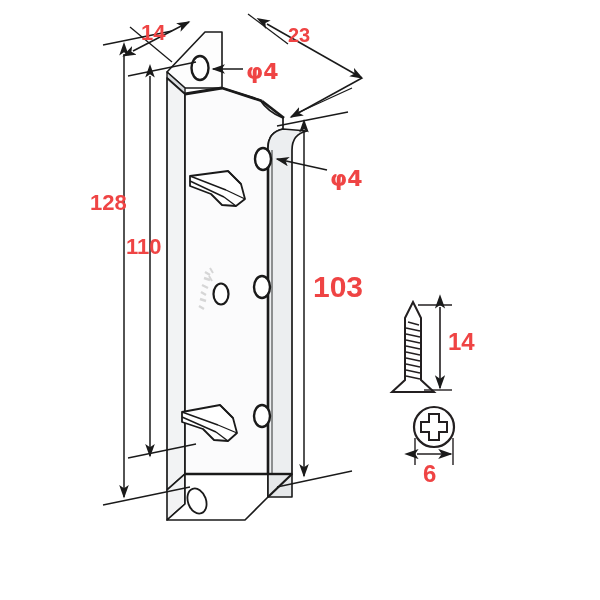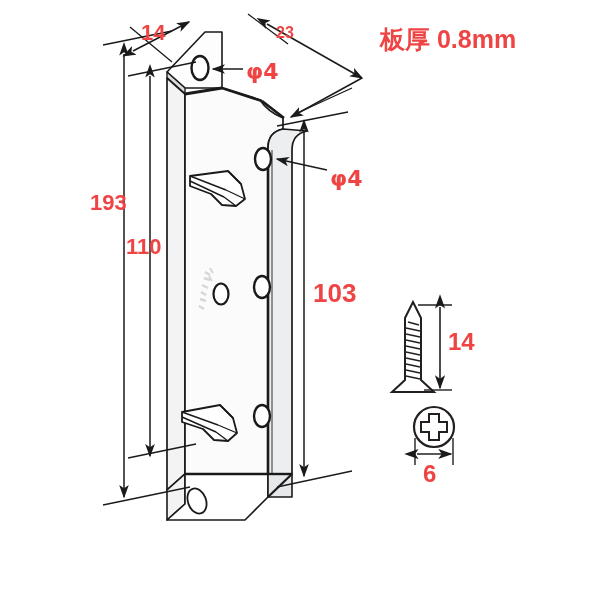--- a/index.html
+++ b/index.html
@@ -29,23 +29,23 @@
     position: absolute;
     color: #ef4444;
     font-family: "Liberation Sans", sans-serif;
     font-weight: bold;
     white-space: nowrap;
     line-height: 1;
     letter-spacing: 0px;
   }
   .t-128 { left: 90px;  top: 192px; font-size: 22px; }
   .t-110 { left: 126px; top: 236px; font-size: 22px; }
-  .t-103 { left: 313px; top: 280px; font-size: 26px; }
+  .t-103 { left: 313px; top: 272px; font-size: 30px; }
   .t-14  { left: 141px; top: 22px;  font-size: 22px; }
-  .t-23  { left: 276px; top: 25px;  font-size: 16px; }
+  .t-23  { left: 288px; top: 25px;  font-size: 20px; }
   .t-phi-top { left: 246px; top: 61px; font-size: 22px; }
   .t-phi-mid { left: 330px; top: 168px; font-size: 22px; }
   .t-title {
     left: 380px; top: 27px;
     font-size: 25px;
     font-weight: bold;
   }
   .t-screw-14 { left: 448px; top: 330px; font-size: 24px; }
   .t-screw-6  { left: 423px; top: 462px; font-size: 24px; }
   .phi-sym { font-family: "DejaVu Sans", sans-serif; font-weight: bold; }
@@ -189,23 +189,22 @@
       <path d="M429,414 h10 v8 h8 v10 h-8 v8 h-10 v-8 h-8 v-10 h8 z" fill="#ffffff" stroke="#231f20" stroke-width="2"></path>
 
       <g stroke="#231f20" fill="none" stroke-width="1.4">
         <line x1="415" y1="438" x2="415" y2="465"></line>
         <line x1="453" y1="438" x2="453" y2="465"></line>
         <line x1="417" y1="454" x2="451" y2="454" stroke-width="1.6" marker-start="url(#arrowStart)" marker-end="url(#arrowEnd)"></line>
       </g>
     </g>
   </svg>
 
-  <div class="dim-text t-title">板厚 0.8mm</div>
-
-  <div class="dim-text t-128">193</div>
+
+  <div class="dim-text t-128">128</div>
 
   <div class="dim-text t-110">110</div>
 
   <div class="dim-text t-103">103</div>
 
   <div class="dim-text t-14">14</div>
 
   <div class="dim-text t-23">23</div>
 
   <div class="dim-text t-phi-top phi-sym">φ4</div>

